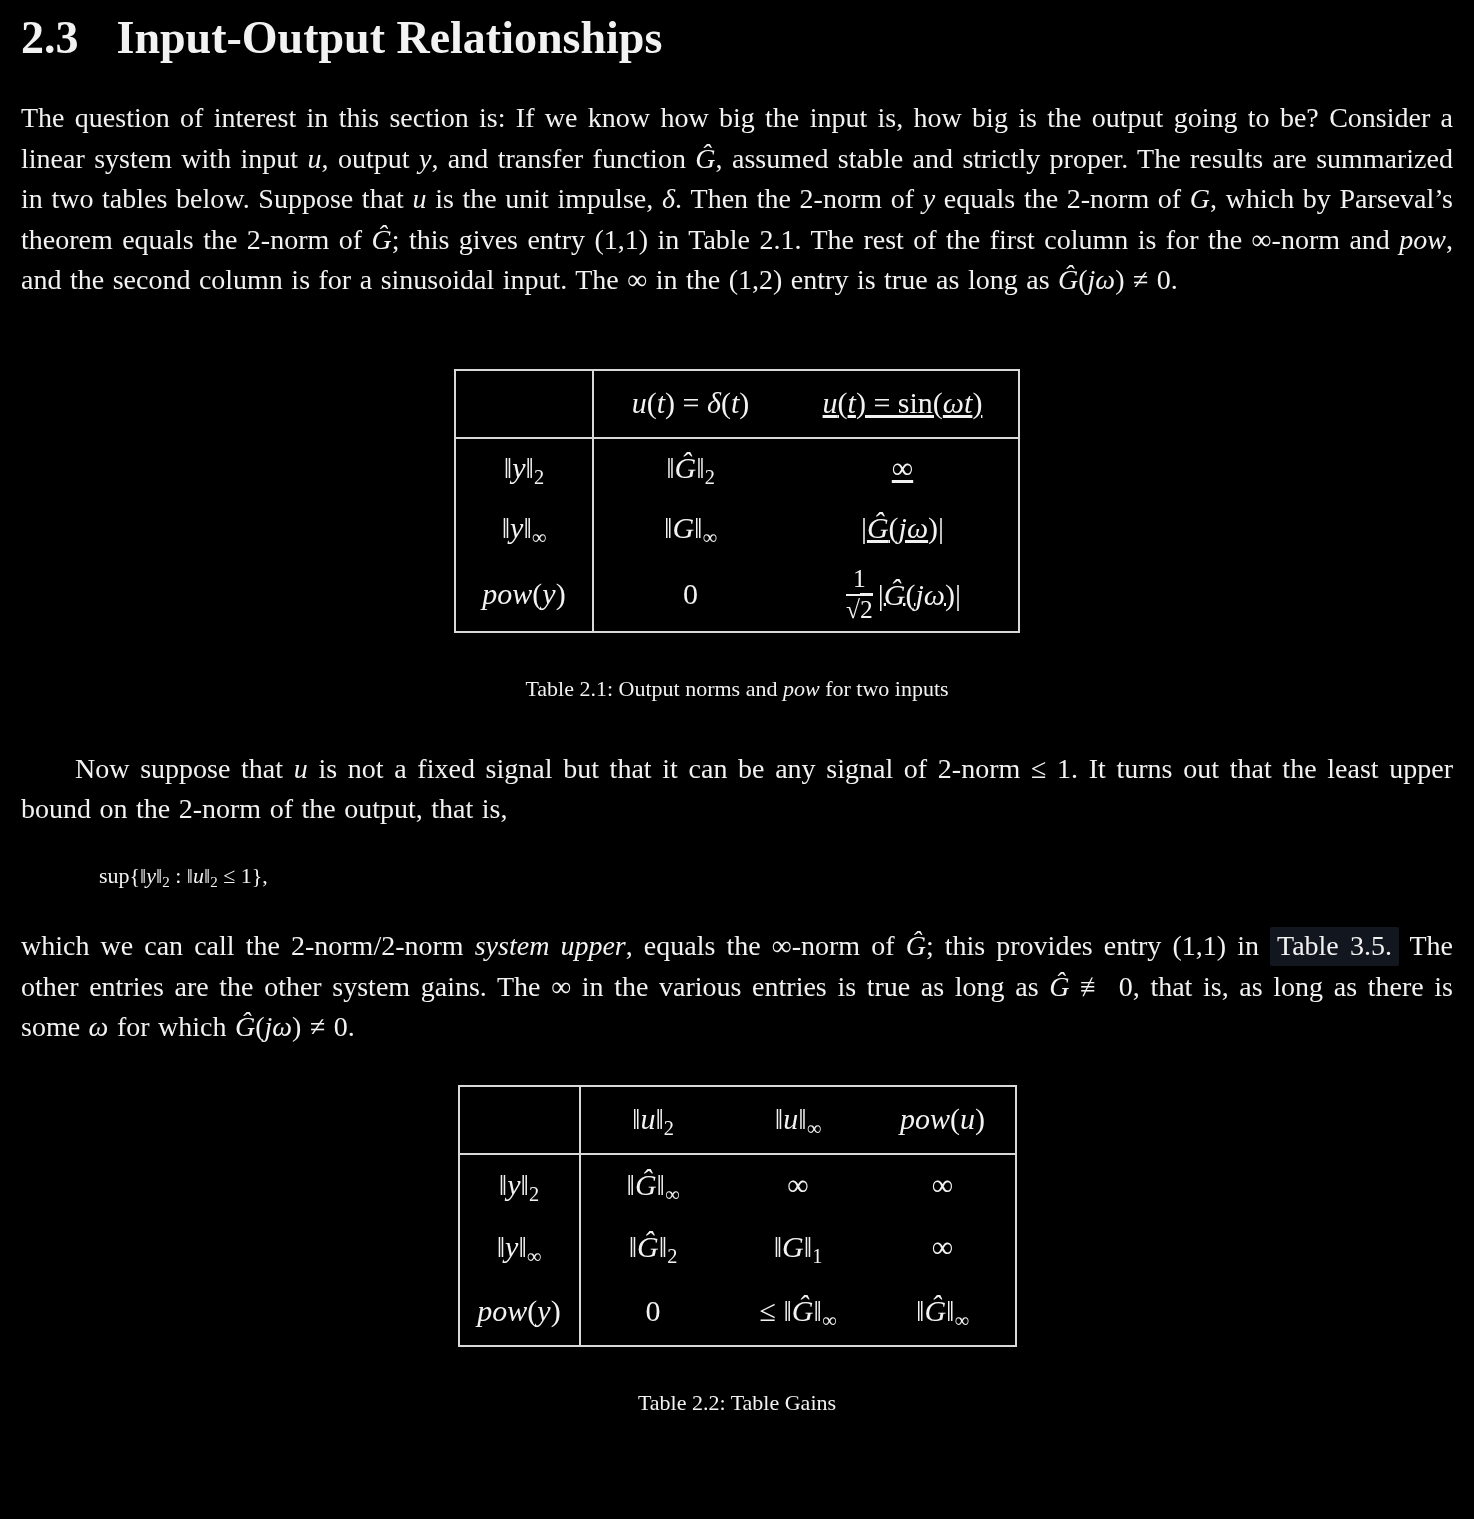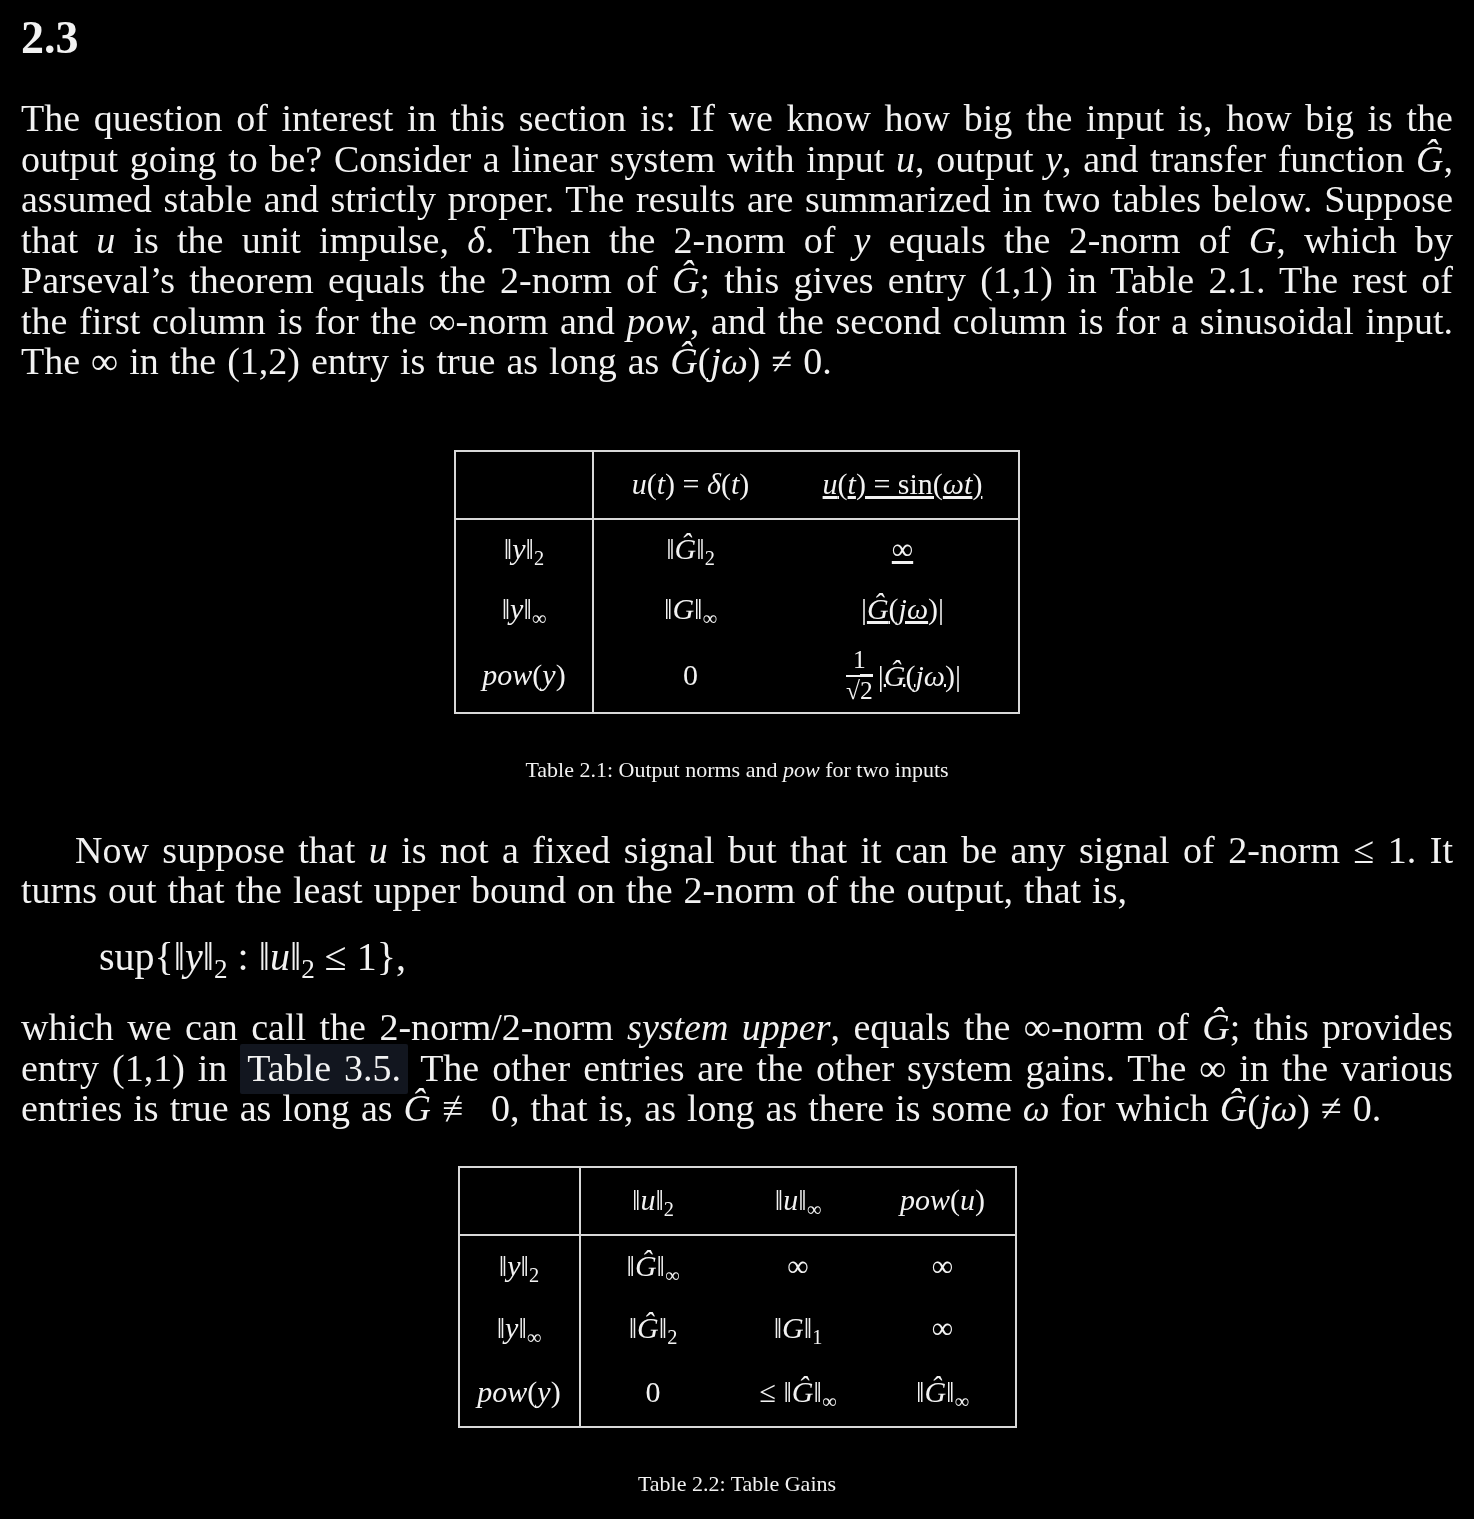--- a/index.html
+++ b/index.html
@@ -22,35 +22,35 @@
   }
   
   h1.section-heading{
     margin:0;
     font-size:46px;line-height:48px;font-weight:bold;
     display:flex;gap:38px;align-items:baseline;
   }
   
   p.body-par{
     margin:0;
-    font-size:38px;line-height:40.5px;
+    font-size:28px;line-height:40.5px;
     text-align:justify;
     word-spacing:1.5px;
   }
   p#p1{margin-top:36px;}
   p#p2{margin-top:40px;text-indent:54px;}
   p#p3{margin-top:30px;}
   i{font-style:italic;}
   sub{font-size:68%;vertical-align:-0.3em;line-height:0;}
   .hl{background:var(--hl);padding:3px 7px 5px 7px;border-radius:2px;}
   
   .display-eq{
     margin-top:26px;
     padding-left:78px;
-    font-size:40px;line-height:40.5px;
+    font-size:22px;line-height:40.5px;
   }
   
   figure.tbl-fig{margin:0;}
   #fig1{margin-top:68px;}
   #fig2{margin-top:37px;}
   table.norm-table{
     border-collapse:collapse;
     margin:0 auto;
     border:2px solid var(--line);
     font-size:30px;
@@ -95,20 +95,21 @@
   .rad{border-top:2px solid currentColor;}
   .fracrest{vertical-align:middle;}
 </style>
 </head>
 <body>
 
 <div class="page">
 
   <h1 class="section-heading">
     <span>2.3</span>
+    <span>Input-Output Relationships</span>
   </h1>
 
   <p id="p1" class="body-par">The question of interest in this section is: If we know how big the input is, how big is the output going to be? Consider a linear system with input <i>u</i>, output <i>y</i>, and transfer function <i>Ĝ</i>, assumed stable and strictly proper. The results are summarized in two tables below. Suppose that <i>u</i> is the unit impulse, <i>δ</i>. Then the 2-norm of <i>y</i> equals the 2-norm of <i>G</i>, which by Parseval’s theorem equals the 2-norm of <i>Ĝ</i>; this gives entry (1,1) in Table 2.1. The rest of the first column is for the ∞-norm and <i>pow</i>, and the second column is for a sinusoidal input. The ∞ in the (1,2) entry is true as long as <i>Ĝ</i>(<i>jω</i>) ≠ 0.</p>
 
   <figure id="fig1" class="tbl-fig">
     <table class="norm-table t1">
       <tbody>
         <tr class="head">
           <td></td>
           <td><i>u</i>(<i>t</i>) = <i>δ</i>(<i>t</i>)</td>

